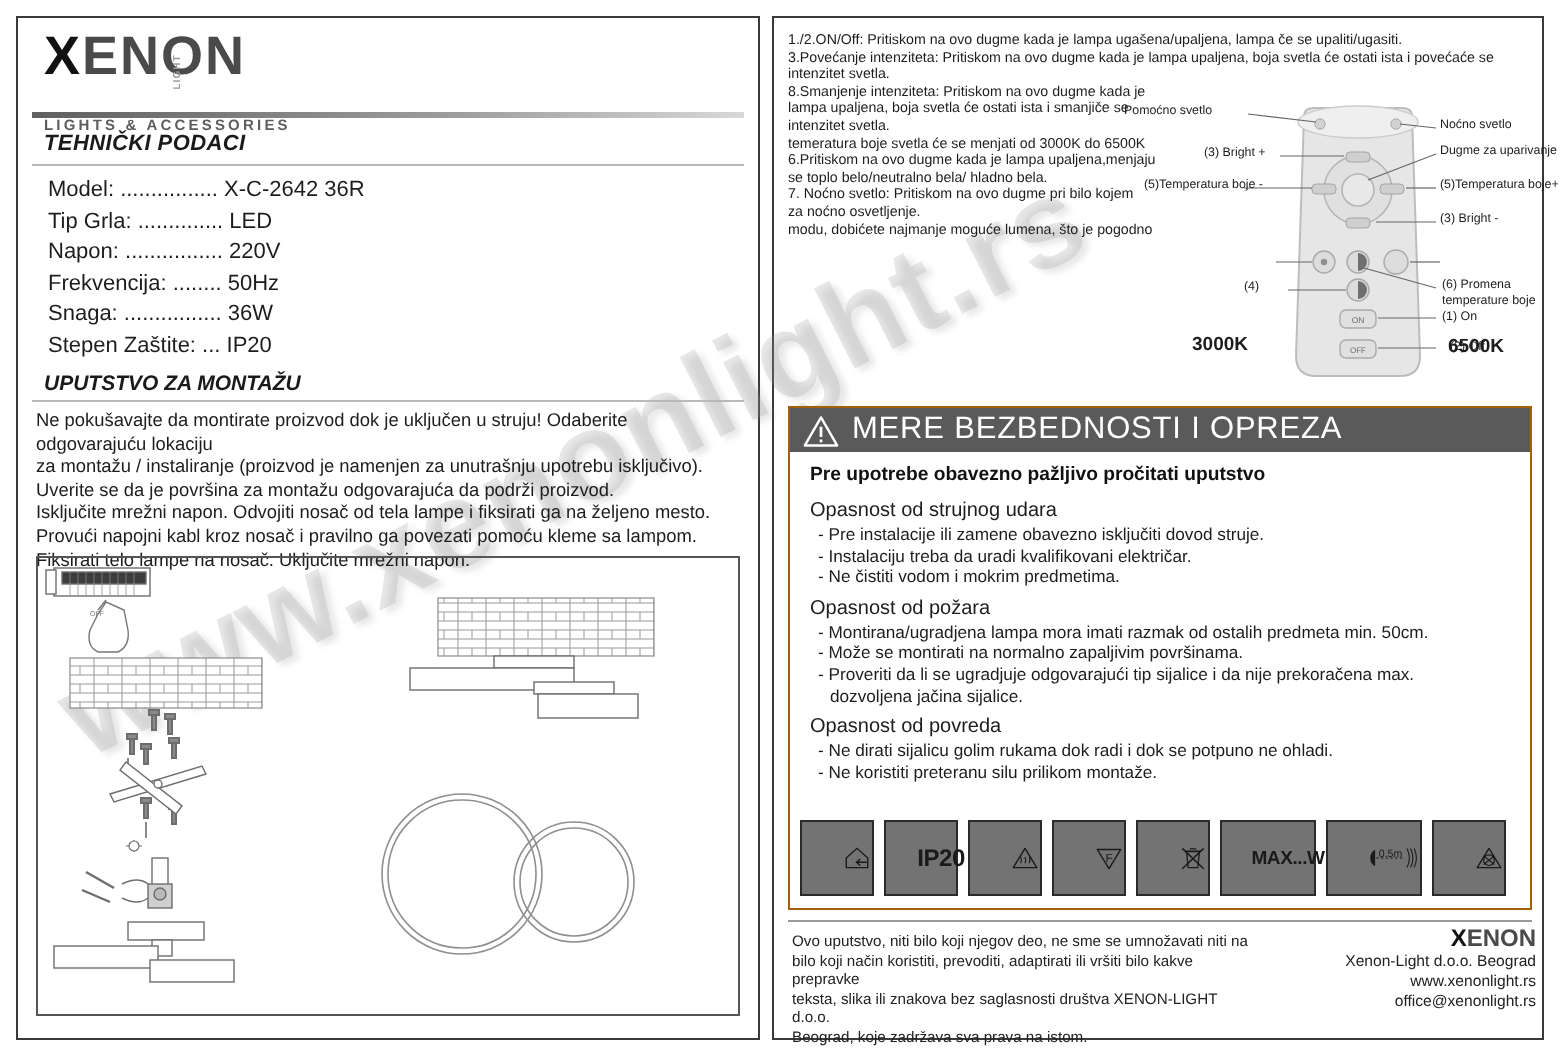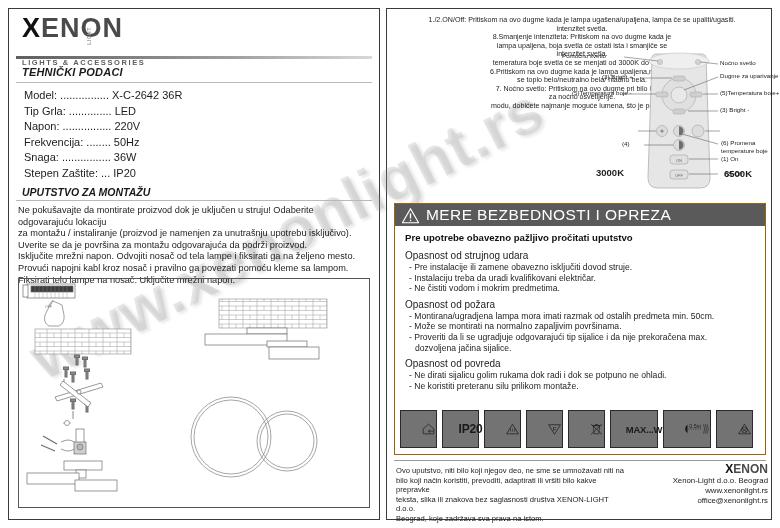--- a/index.html
+++ b/index.html
@@ -44,21 +44,21 @@
     font-style:italic;}
   #montaza-rule{position:absolute;left:16px;top:200px;width:356px;height:1px;background:#b9b9b9;}
 
   #install-text{position:absolute;left:18px;top:205px;width:352px;}
   .it-line{font-size:9.2px;line-height:11.6px;color:#1d1d1d;}
 
   #diagram-box{position:absolute;left:18px;top:278px;width:352px;height:230px;
     box-sizing:border-box;border:1px solid #555;background:transparent;}
 
   
-  #remote-text{position:absolute;left:394px;top:16px;width:216px;text-align:center;}
+  #remote-text{position:absolute;left:394px;top:16px;width:216px;}
   .rt-line{font-size:7.1px;line-height:8.6px;color:#1d1d1d;}
 
   #remote-fig{position:absolute;left:600px;top:52px;width:176px;height:140px;}
 
   
   #safety-box{position:absolute;left:394px;top:203px;width:372px;height:252px;
     box-sizing:border-box;border:1px solid #a16207;background:#fff;}
   #safety-header{height:22px;background:#5a5a5a;display:flex;align-items:center;padding-left:6px;}
   #safety-header .warn{width:19px;height:17px;margin-right:6px;}
   #safety-title{color:#fff;font-size:15.5px;letter-spacing:.4px;font-family:"Liberation Sans",sans-serif;}
@@ -242,20 +242,21 @@
           <circle cx="212" cy="158" r="40"></circle>
           <circle cx="212" cy="158" r="37"></circle>
           <circle cx="268" cy="162" r="30"></circle>
           <circle cx="268" cy="162" r="27"></circle>
         </g>
       </svg>
     </div>
 
     <div id="remote-text" style="width:376px;">
       <div class="rt-line">1./2.ON/Off: Pritiskom na ovo dugme kada je lampa ugašena/upaljena, lampa če se upaliti/ugasiti.</div>
+      <div class="rt-line">3.Povećanje intenziteta: Pritiskom na ovo dugme kada je lampa upaljena, boja svetla će ostati ista i povećaće se</div>
       <div class="rt-line">intenzitet svetla.</div>
       <div class="rt-line">8.Smanjenje intenziteta: Pritiskom na ovo dugme kada je</div>
       <div class="rt-line">lampa upaljena, boja svetla će ostati ista i smanjiče se</div>
       <div class="rt-line">intenzitet svetla.</div>
       <div class="rt-line">temeratura boje svetla će se menjati od 3000K do 6500K</div>
       <div class="rt-line">6.Pritiskom na ovo dugme kada je lampa upaljena,menjaju</div>
       <div class="rt-line">se toplo belo/neutralno bela/ hladno bela.</div>
       <div class="rt-line">7. Noćno svetlo: Pritiskom na ovo dugme pri bilo kojem</div>
       <div class="rt-line">za noćno osvetljenje.</div>
       <div class="rt-line">modu, dobićete najmanje moguće lumena, što je pogodno</div>

